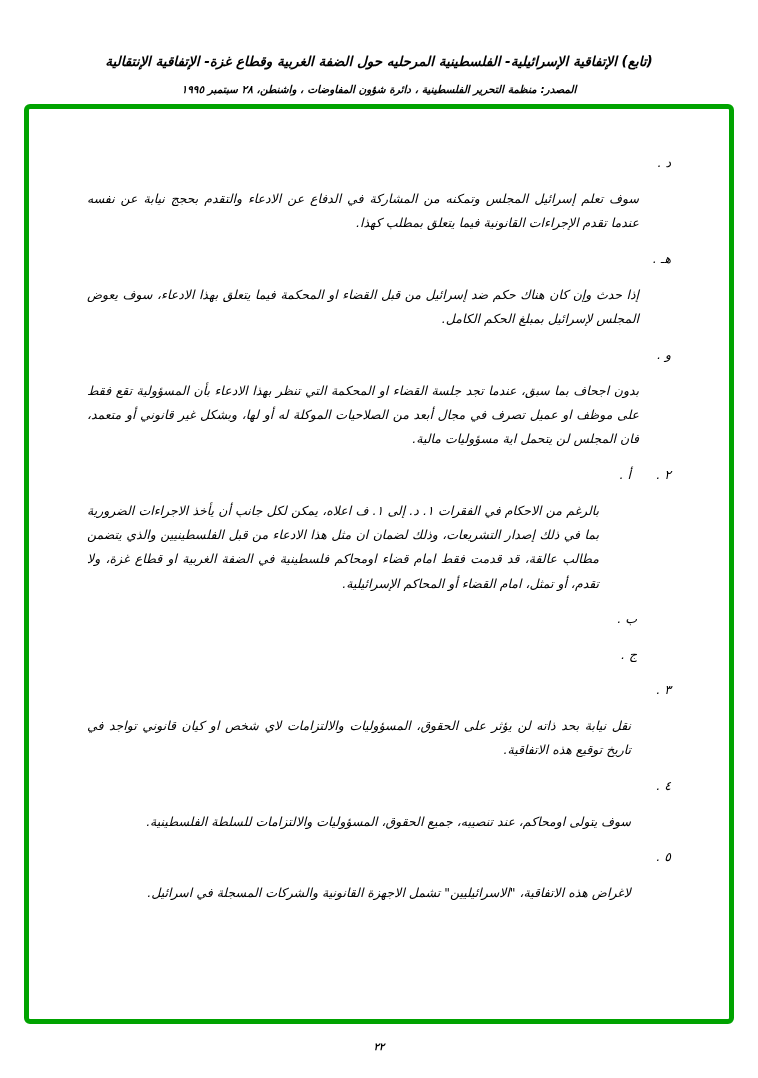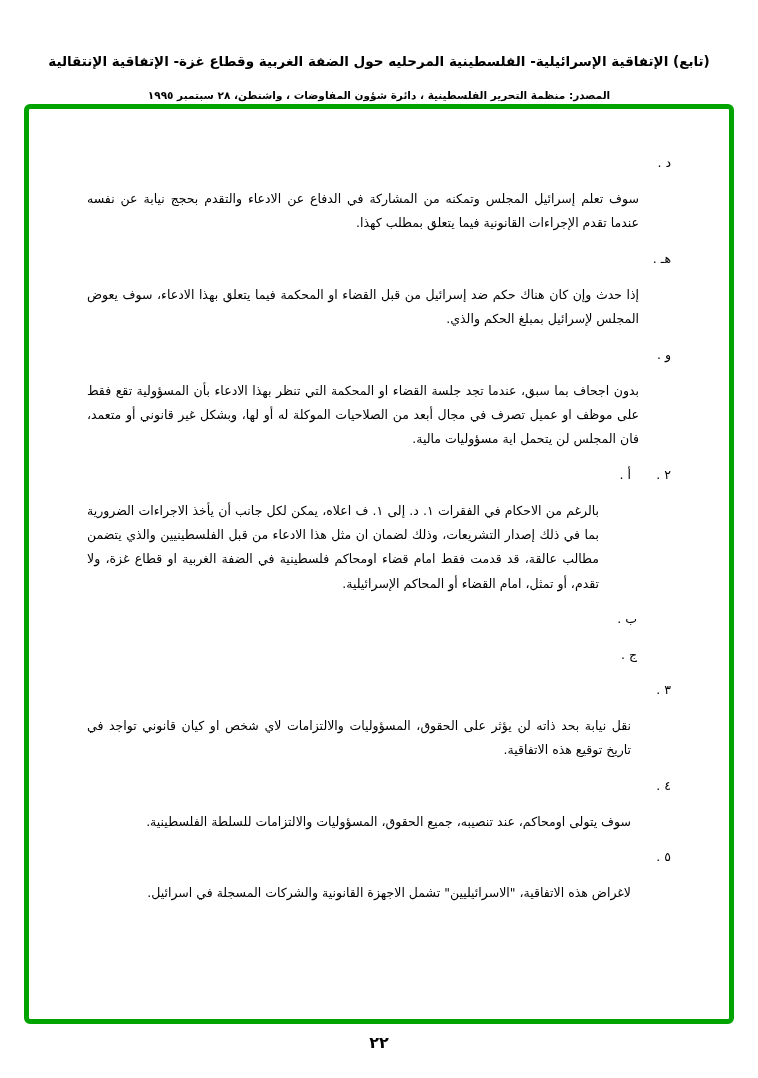--- a/index.html
+++ b/index.html
@@ -8,40 +8,41 @@
     background: #ffffff;
   }
   .page {
     position: relative;
     width: 758px;
     height: 1078px;
     background: #ffffff;
     font-family: "DejaVu Sans", "Liberation Sans", sans-serif;
     color: #000000;
     overflow: hidden;
+    font-style: italic;
   }
   .header {
     position: absolute;
     top: 52px;
     left: 0;
     right: 0;
     text-align: center;
   }
   .header-title {
     font-size: 13.5px;
     font-weight: bold;
     line-height: 1.4;
     color: #000;
     direction: rtl;
   }
   .header-source {
     font-size: 10.5px;
     font-weight: bold;
     line-height: 1.4;
-    margin-top: 17px;
+    margin-top: 11px;
     color: #000;
     direction: rtl;
   }
   .frame {
     position: absolute;
     top: 104px;
     left: 24px;
     width: 710px;
     height: 920px;
     border: 5px solid #00a300;
@@ -87,21 +88,21 @@
     text-align: justify;
     text-justify: inter-word;
     margin-top: 36px;
   }
   .footer {
     position: absolute;
     bottom: 26px;
     left: 0;
     right: 0;
     text-align: center;
-    font-size: 16px;
+    font-size: 10px;
     font-weight: bold;
   }
 </style>
 </head>
 <body>
 
 <div class="page">
 
   <div class="header">
     <div class="header-title">(تابع) الإتفاقية الإسرائيلية- الفلسطينية المرحليه حول الضفة الغربية وقطاع غزة- الإتفاقية الإنتقالية</div>
@@ -111,21 +112,21 @@
   <div class="frame">
     <div class="content">
 
       <div class="item">
         <div class="marker w-let">د .</div>
         <div class="body-text">سوف تعلم إسرائيل المجلس وتمكنه من المشاركة في الدفاع عن الادعاء والتقدم بحجج نيابة عن نفسه عندما تقدم الإجراءات القانونية فيما يتعلق بمطلب كهذا.</div>
       </div>
 
       <div class="item">
         <div class="marker w-let">هـ .</div>
-        <div class="body-text">إذا حدث وإن كان هناك حكم ضد إسرائيل من قبل القضاء او المحكمة فيما يتعلق بهذا الادعاء، سوف يعوض المجلس لإسرائيل بمبلغ الحكم والذي.</div>
+        <div class="body-text">إذا حدث وإن كان هناك حكم ضد إسرائيل من قبل القضاء او المحكمة فيما يتعلق بهذا الادعاء، سوف يعوض المجلس لإسرائيل بمبلغ الحكم الكامل.</div>
       </div>
 
       <div class="item">
         <div class="marker w-let">و .</div>
         <div class="body-text">بدون اجحاف بما سبق، عندما تجد جلسة القضاء او المحكمة التي تنظر بهذا الادعاء بأن المسؤولية تقع فقط على موظف او عميل تصرف في مجال أبعد من الصلاحيات الموكلة له أو لها، وبشكل غير قانوني أو متعمد، فان المجلس لن يتحمل اية مسؤوليات مالية.</div>
       </div>
 
       <div class="item">
         <div class="marker w-num">٢ .</div>
         <div class="marker w-let">أ .</div>

